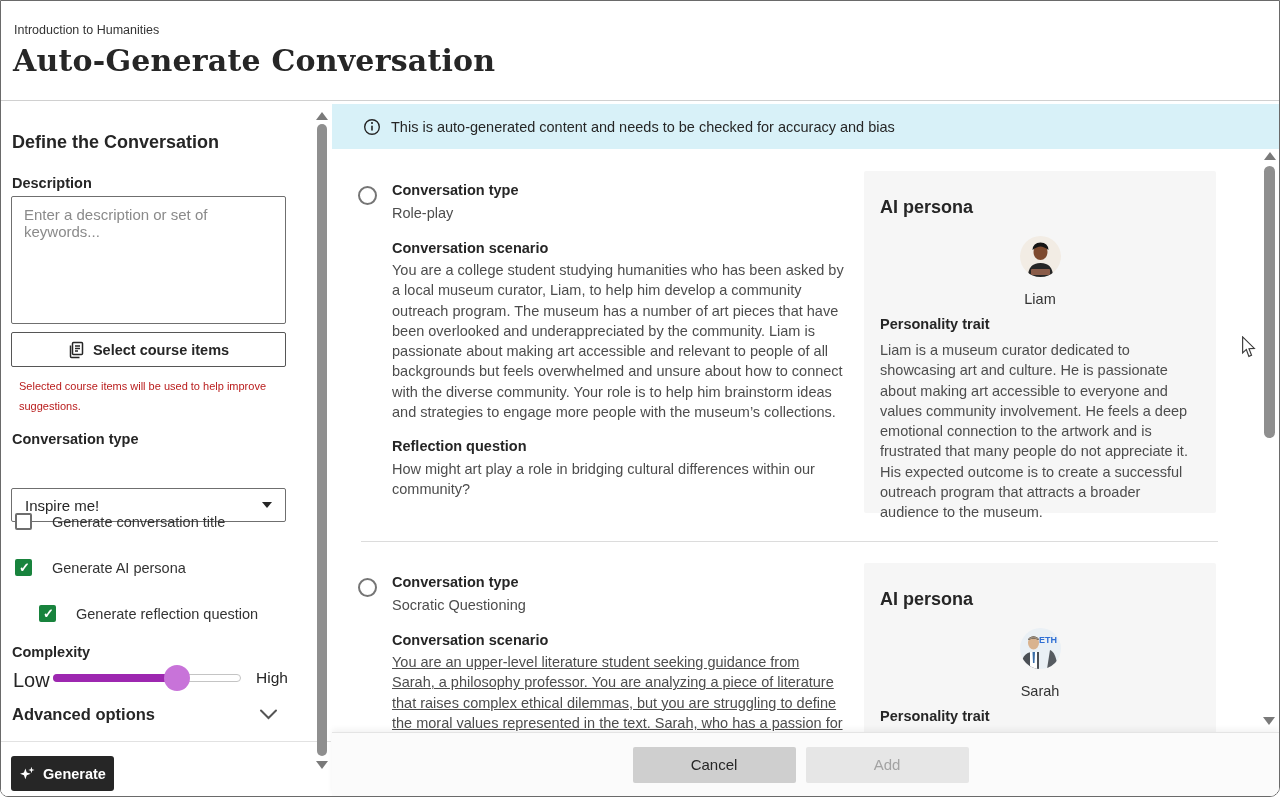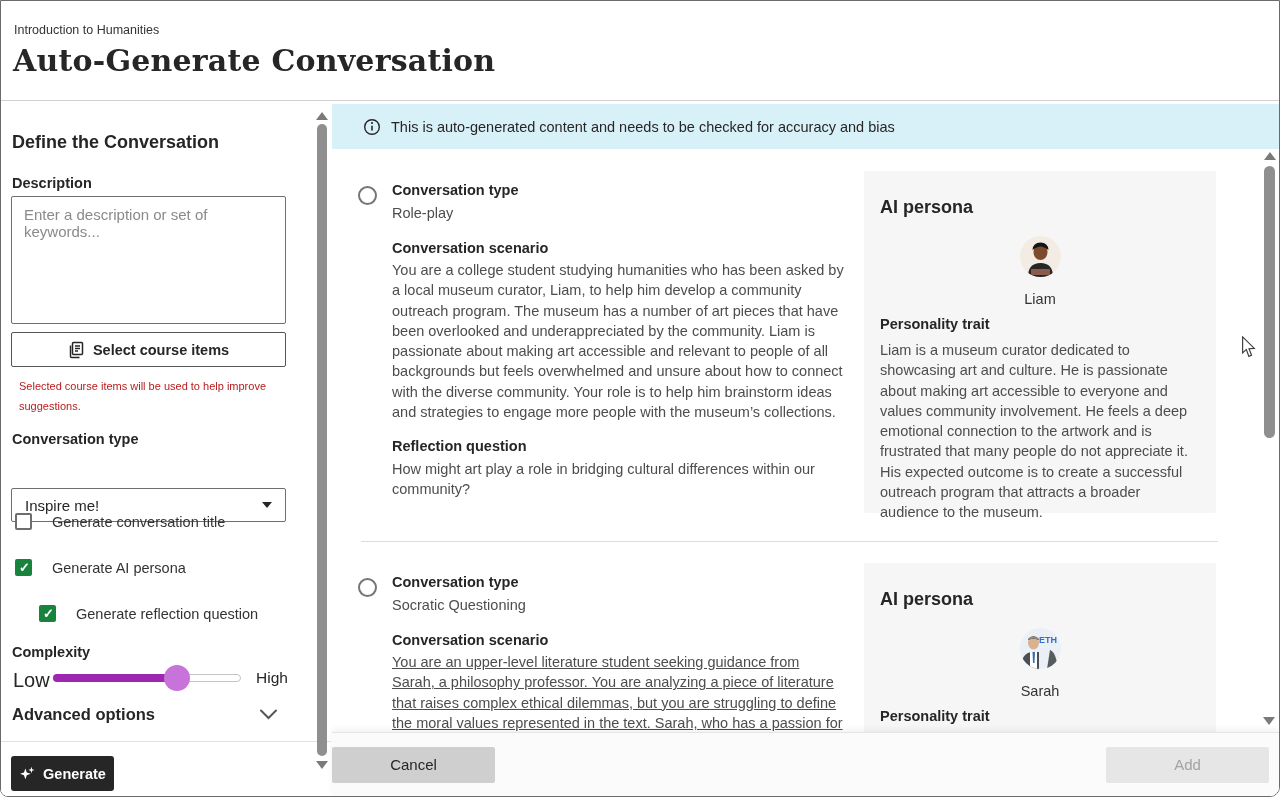--- a/index.html
+++ b/index.html
@@ -85,21 +85,21 @@
   .persona-row { margin-top:18px; display:flex; align-items:center; gap:14px;flex-direction:column; }
   .persona-name { font-size:14.5px; color:#333; }
   .trait-label { margin-top:9px; font-size:14.5px; font-weight:700; color:#262626; }
   .trait-text { margin-top:8px; font-size:14.5px; line-height:20.3px; color:#4d4d4d; }
   .clipped-line { margin-top:3px; height:9px; overflow:hidden;
                   background:repeating-linear-gradient(90deg,#b9b9b9 0 9px,#f6f6f6 9px 13px);
                   opacity:.55; width:300px; border-radius:1px; }
 
   .footer { position:absolute; left:0; bottom:0; right:0; height:64px; background:#fbfbfb;
             border-top:1px solid #e4e4e4; box-shadow:0 -3px 6px rgba(0,0,0,.05);
-            display:flex; align-items:center; justify-content:space-between; gap:10px; padding-right:10px; }
+            display:flex; align-items:center; justify-content:center; gap:10px; padding-right:10px; }
   .cancel-btn { width:163px; height:36px; background:#cfcfcf; border:none; border-radius:2px;
                 font-family:"Liberation Sans",sans-serif; font-size:15px; color:#262626; cursor:pointer; }
   .add-btn { width:163px; height:36px; background:#e6e6e6; border:none; border-radius:2px;
              font-family:"Liberation Sans",sans-serif; font-size:15px; color:#a3a3a3; cursor:default; }
 
   .cursor { position:absolute; left:1240px; top:335px; z-index:50; pointer-events:none; }
 </style>
 </head>
 <body>
 

